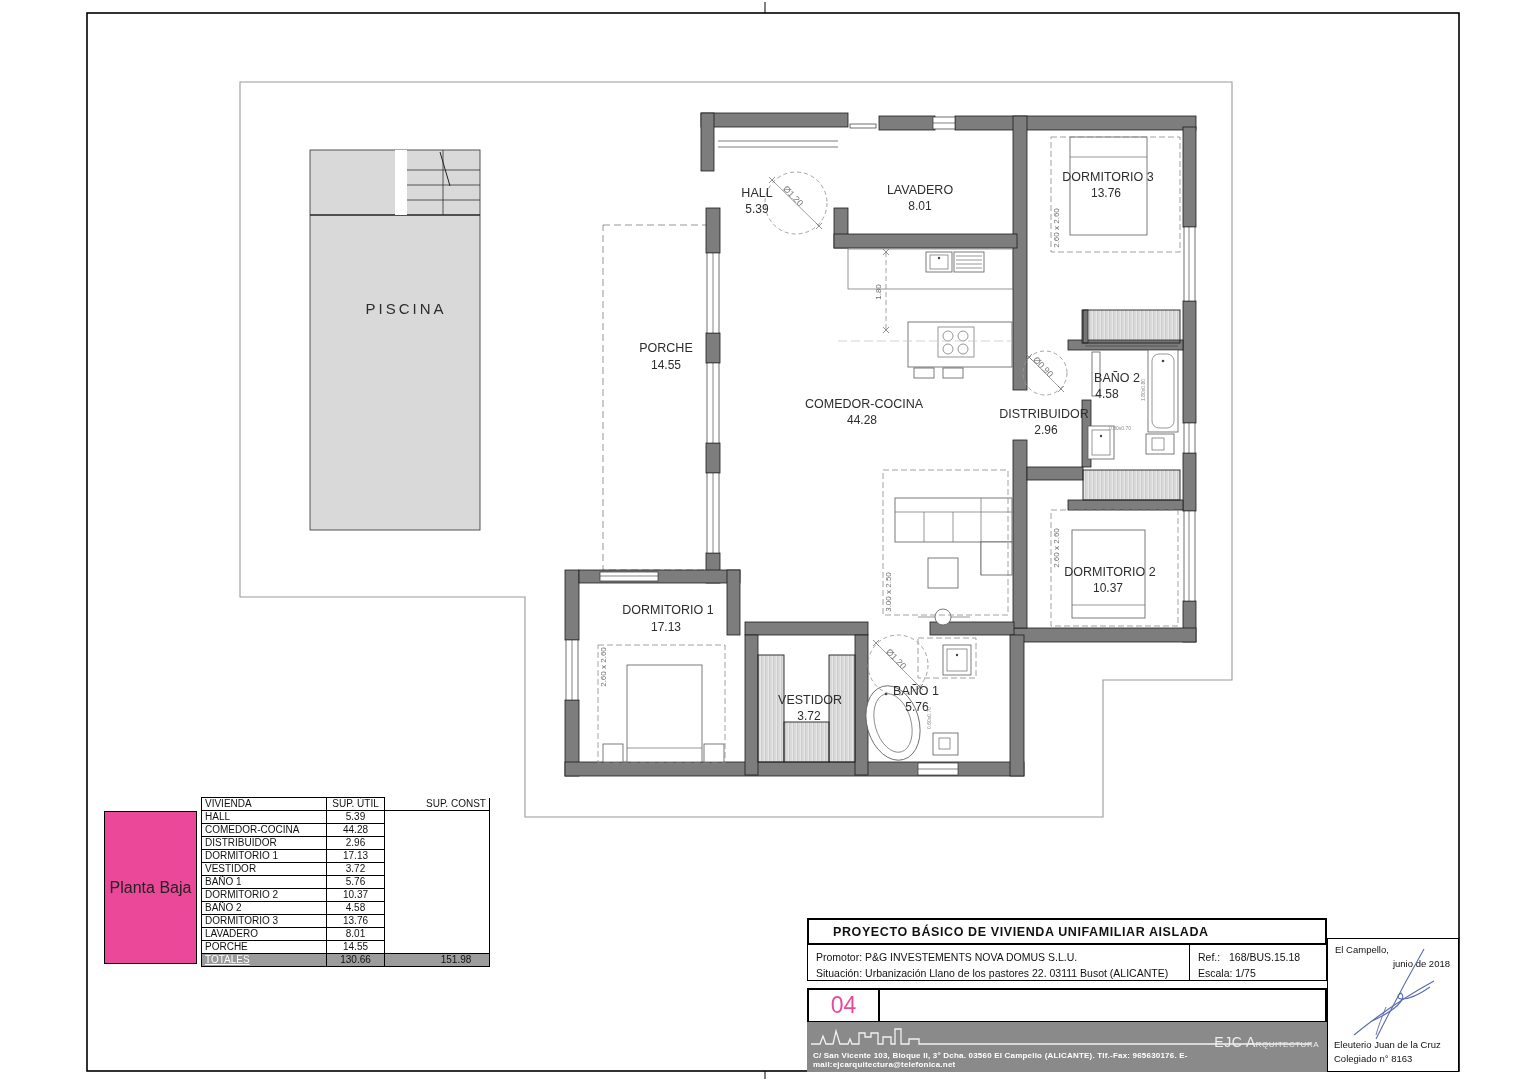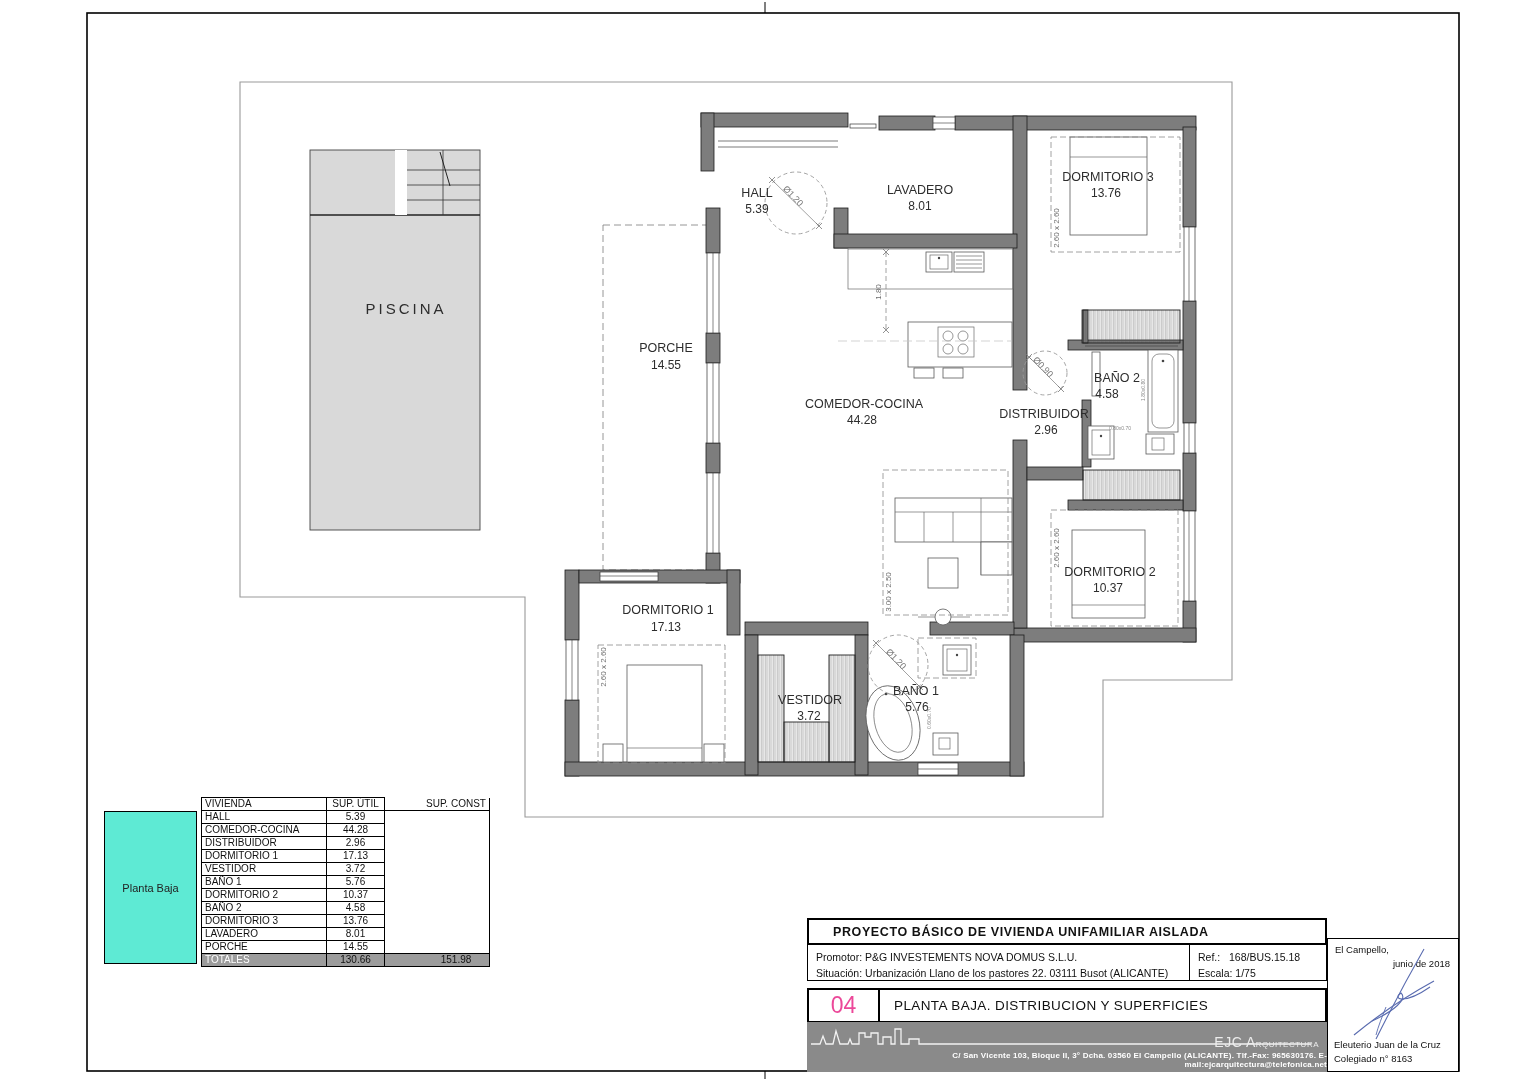--- a/index.html
+++ b/index.html
@@ -14,44 +14,44 @@
   .diag{stroke:#8a8a8a;stroke-width:0.8;}
   .tick{stroke:#777;stroke-width:0.8;fill:none;}
   .roomname{font:12.5px "Liberation Sans",sans-serif;fill:#2d2d2d;text-anchor:middle;}
   .roomarea{font:12px "Liberation Sans",sans-serif;fill:#2d2d2d;text-anchor:middle;}
   .dimtext{font:8px "Liberation Sans",sans-serif;fill:#6e6e6e;text-anchor:middle;}
   .dimtiny{font:5px "Liberation Sans",sans-serif;fill:#8a8a8a;text-anchor:middle;}
   .circdim{font:9px "Liberation Sans",sans-serif;fill:#7a7a7a;text-anchor:middle;}
 
   
   #floor-box{position:absolute;left:104px;top:811px;width:91px;height:151px;border:1px solid #000;z-index:2;
-    display:flex;align-items:center;justify-content:center;font-size:11px;color:#222;background:#5eead4;}
+    display:flex;align-items:center;justify-content:center;font-size:16px;color:#222;background:#ec4899;}
   #surface-table{position:absolute;left:201px;top:797px;z-index:2;border-collapse:collapse;background:#fff;
     font-size:10px;color:#111;}
   #surface-table th,#surface-table td{border:1px solid #000;padding:0 3px;height:12px;line-height:12px;font-weight:normal;text-align:left;}
   #surface-table th{height:12px;}
   #surface-table .num{text-align:center;width:51px;}
   #surface-table .nc{border-top:none;border-bottom:none;width:60px;text-align:center;padding-left:41px;}
   #surface-table .name{width:118px;}
   #surface-table tr.totals td{background:#9c9c9c;}
-  #surface-table tr.totals td:first-child{color:#fff;}
+  #surface-table tr.totals td:first-child{color:#fff;text-decoration:underline;}
 
   
   .tb{position:absolute;background:#fff;border:1px solid #000;box-sizing:border-box;z-index:2;color:#111;}
   #tb-title{left:807px;top:918px;width:520px;height:27px;border-width:2px;display:flex;align-items:center;
     font-weight:bold;font-size:12.5px;letter-spacing:0.6px;padding-left:24px;}
   #tb-info{left:807px;top:944px;width:520px;height:37px;display:flex;}
   #tb-info .left{flex:1;padding:4px 0 0 8px;font-size:10.5px;line-height:16px;}
   #tb-info .right{width:128px;border-left:1px solid #000;padding:4px 0 6px 8px;font-size:10.5px;line-height:16px;}
   #tb-num-row{left:807px;top:988px;width:520px;height:35px;display:flex;border-width:2px;}
   #tb-num{width:69px;border-right:2px solid #000;display:flex;align-items:center;justify-content:center;
     font-size:23px;color:#ec4899;}
   #tb-plan-title{flex:1;display:flex;align-items:center;font-size:13.5px;letter-spacing:0.4px;padding-left:14px;}
   #tb-banner{left:807px;top:1022px;width:520px;height:50px;background:#8a8a8a;border:none;overflow:hidden;}
-  #tb-banner .addr{position:absolute;left:6px;bottom:3px;font-size:8px;font-weight:bold;color:#fff;letter-spacing:0.2px;text-align:right;}
+  #tb-banner .addr{position:absolute;left:6px;bottom:3px;font-size:8px;font-weight:bold;color:#fff;letter-spacing:0.2px;}
   #tb-banner .brand{position:absolute;right:8px;top:12px;color:#ececec;font-size:8px;letter-spacing:0.5px;}
   #tb-banner .brand b{font-size:14px;font-weight:normal;}
   #tb-right{left:1327px;top:938px;width:132px;height:134px;font-size:9.5px;}
   #tb-right .l1{position:absolute;left:7px;top:5px;}
   #tb-right .l2{position:absolute;right:8px;top:19px;}
   #tb-right .a1{position:absolute;left:6px;top:100px;}
   #tb-right .a2{position:absolute;left:6px;top:114px;}
   #sig-svg{position:absolute;left:18px;top:8px;}
 </style>
 </head>
@@ -393,21 +393,20 @@
   </div>
   <div class="right">
     <div><span>Ref.:</span>&nbsp;&nbsp;
       <span>168/BUS.15.18</span></div>
     <div><span>Escala:</span>
       <span>1/75</span></div>
   </div>
 </div>
 <div id="tb-num-row" class="tb">
   <div id="tb-num">04</div>
-  <div id="tb-plan-title">PLANTA BAJA. DISTRIBUCION Y SUPERFICIES</div>
 </div>
 <div id="tb-banner" class="tb">
   <svg width="520" height="30" style="position:absolute;left:0;top:0;">
     <path d="M4 22 h9 l3 -8 l3 8 h7 l3 -13 l4 13 h8 l2 -5 l2 5 h7 v-11 h6 v4 h6 v-4 h7 v11 h5 v-7 h8 v7 h4 v-15 h6 v15 h8 v-5 h10 v5 h392" fill="none" stroke="#f2f2f2" stroke-width="1.3"></path>
   </svg>
   <div class="brand"><b>EJC A</b><span>RQUITECTURA</span></div>
   <div class="addr">C/ San Vicente 103, Bloque II, 3° Dcha. 03560 El Campello (ALICANTE). Tlf.-Fax: 965630176. E-mail:ejcarquitectura@telefonica.net</div>
 </div>
 <div id="tb-right" class="tb">
   <div class="l1">El Campello,</div>

